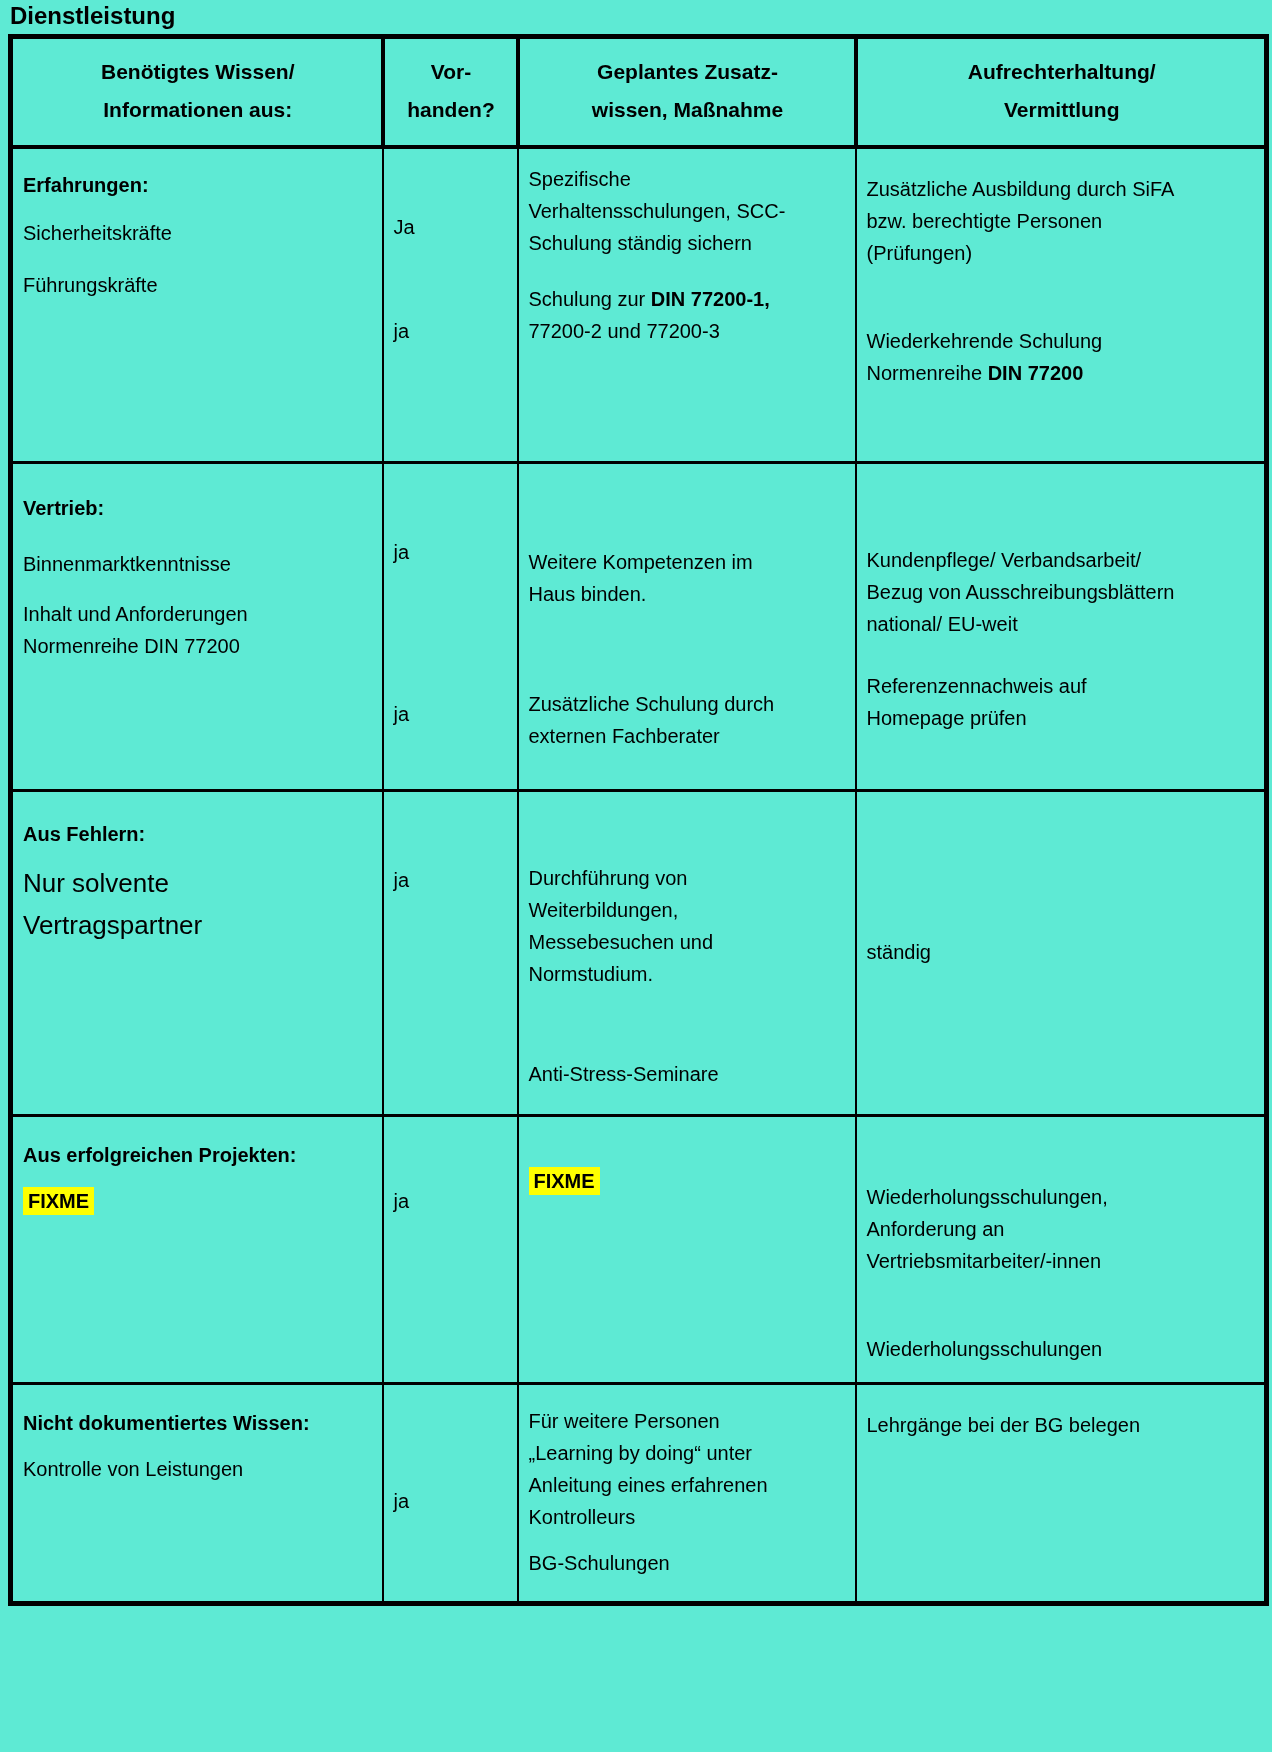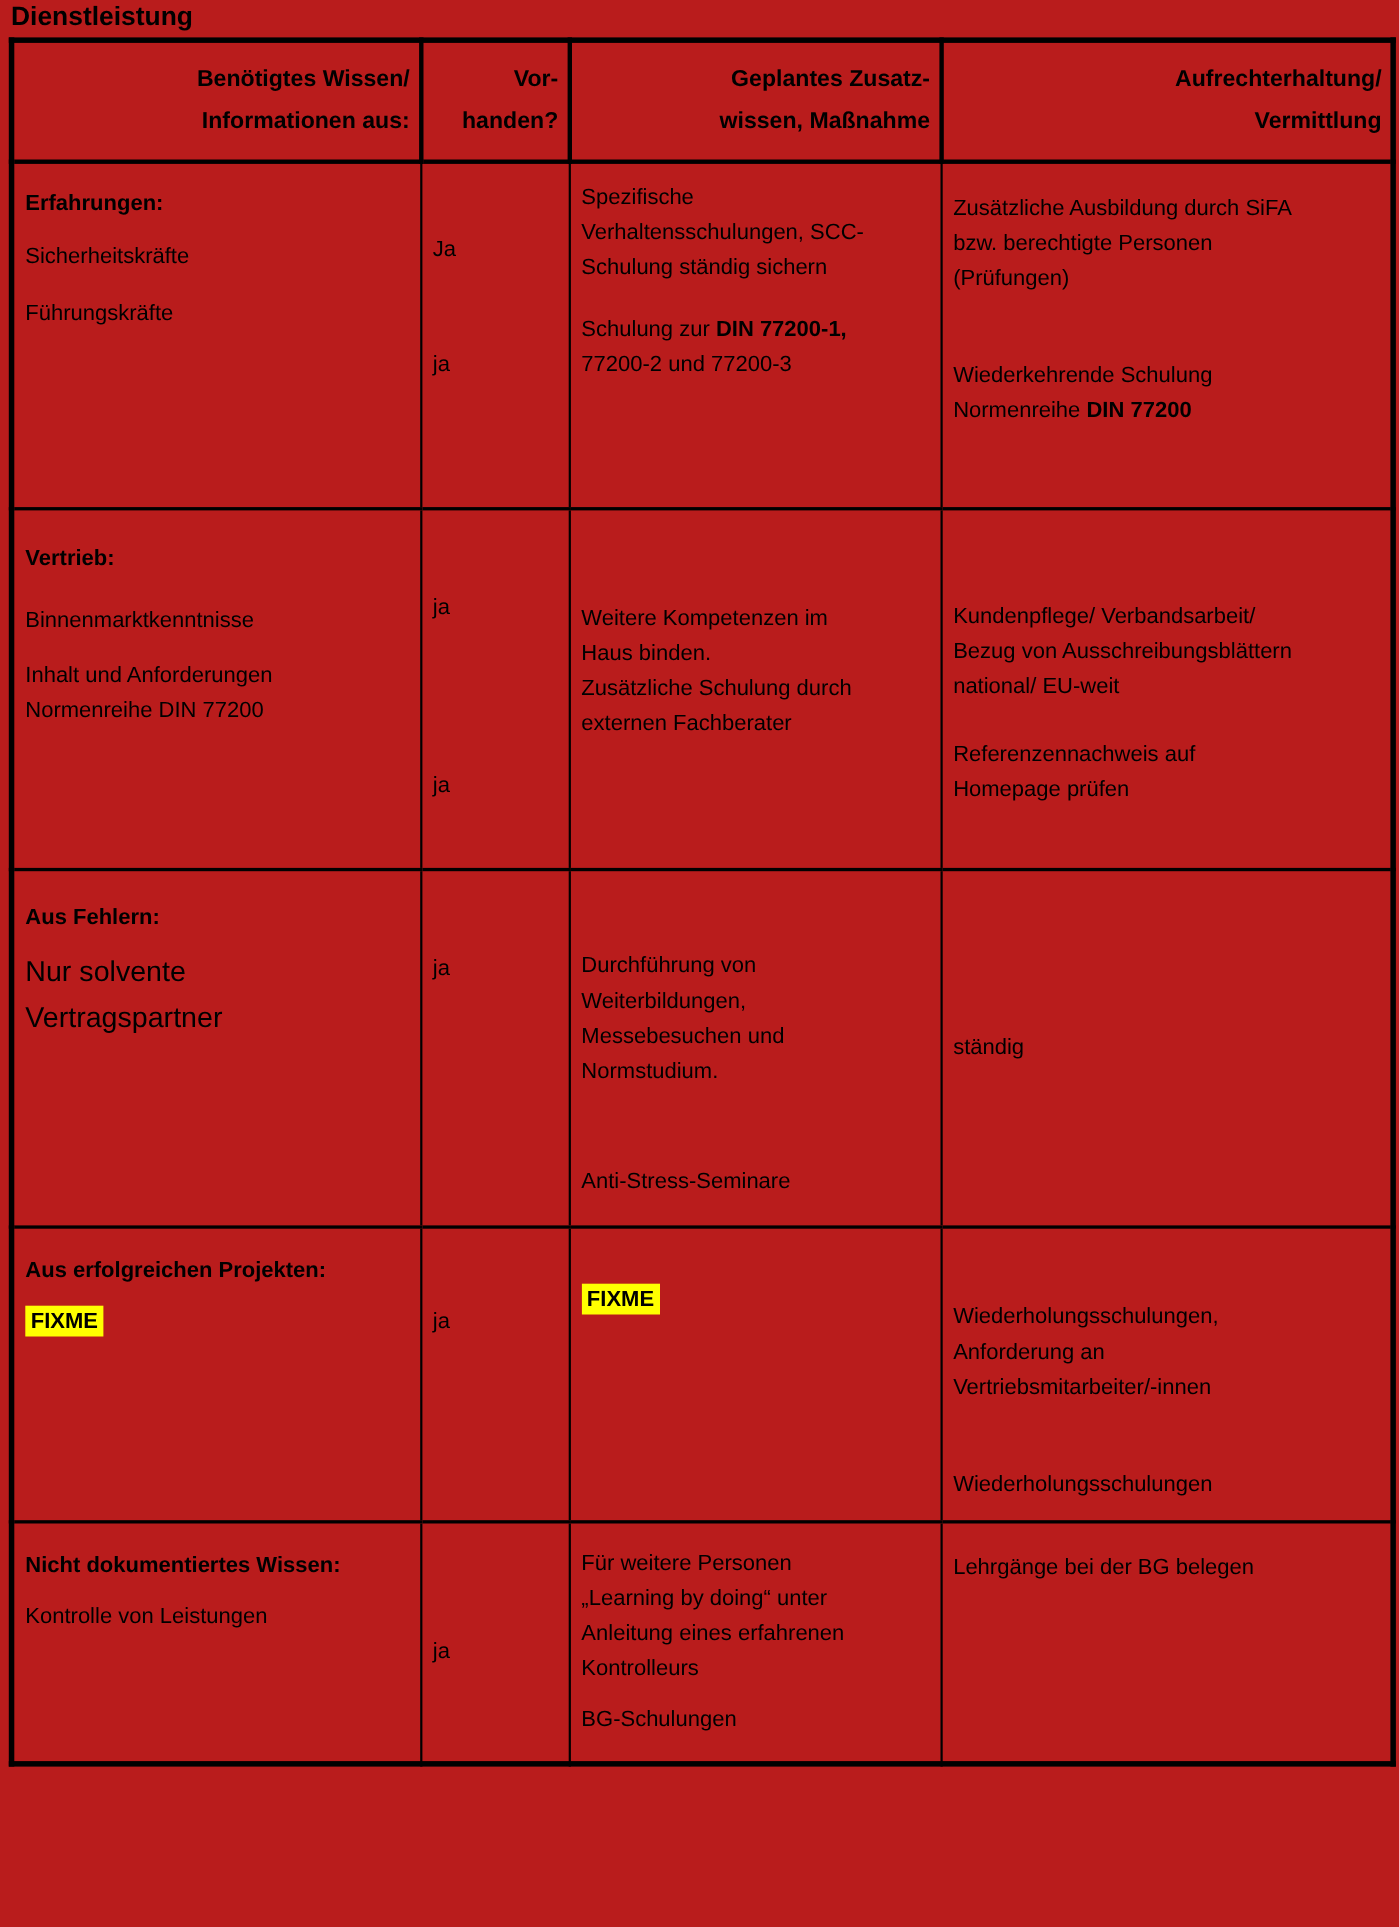--- a/index.html
+++ b/index.html
@@ -6,40 +6,40 @@
     margin: 0;
     padding: 0;
     background: #ffffff;
     color: #000000;
     font-family: "Liberation Sans", sans-serif;
   }
   .page {
     position: relative;
     width: 1272px;
     height: 1752px;
-    background: #b91c1c;
+    background: #5eead4;
     overflow: hidden;
   }
   .doc-title {
     margin: 2px 0 4px 10px;
     font-size: 24px;
     font-weight: 700;
     line-height: 28px;
   }
   table.wissen {
     border-collapse: collapse;
     table-layout: fixed;
     margin-left: 8px;
     width: 1256px;
     border: 5px solid #000000;
   }
   table.wissen th {
     border: 4px solid #000000;
     vertical-align: top;
-    text-align: right;
+    text-align: center;
     padding: 14px 8px 0 10px;
     font-size: 21px;
     font-weight: 700;
     line-height: 38px;
     white-space: pre-line;
   }
   table.wissen td {
     border: 2px solid #000000;
     border-top-width: 3px;
     vertical-align: top;
@@ -127,21 +127,21 @@
           <p style="margin-top:18px">Inhalt und Anforderungen
 Normenreihe DIN 77200</p>
         </td>
         <td>
           <p style="margin-top:72px">ja</p>
           <p style="margin-top:130px">ja</p>
         </td>
         <td>
           <p style="margin-top:82px">Weitere Kompetenzen im
 Haus binden.</p>
-          <p style="">Zusätzliche Schulung durch
+          <p style="margin-top:78px">Zusätzliche Schulung durch
 externen Fachberater</p>
         </td>
         <td>
           <p style="margin-top:80px">Kundenpflege/ Verbandsarbeit/
 Bezug von Ausschreibungsblättern
 national/ EU-weit</p>
           <p style="margin-top:30px">Referenzennachweis auf
 Homepage prüfen</p>
         </td>
       </tr>

